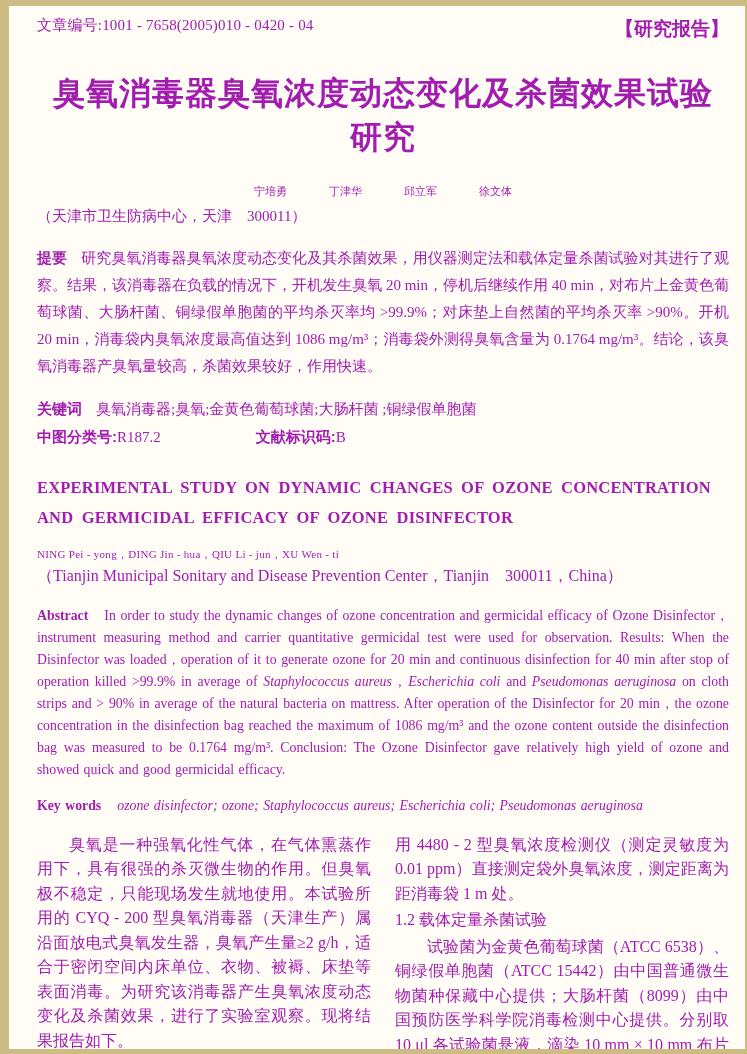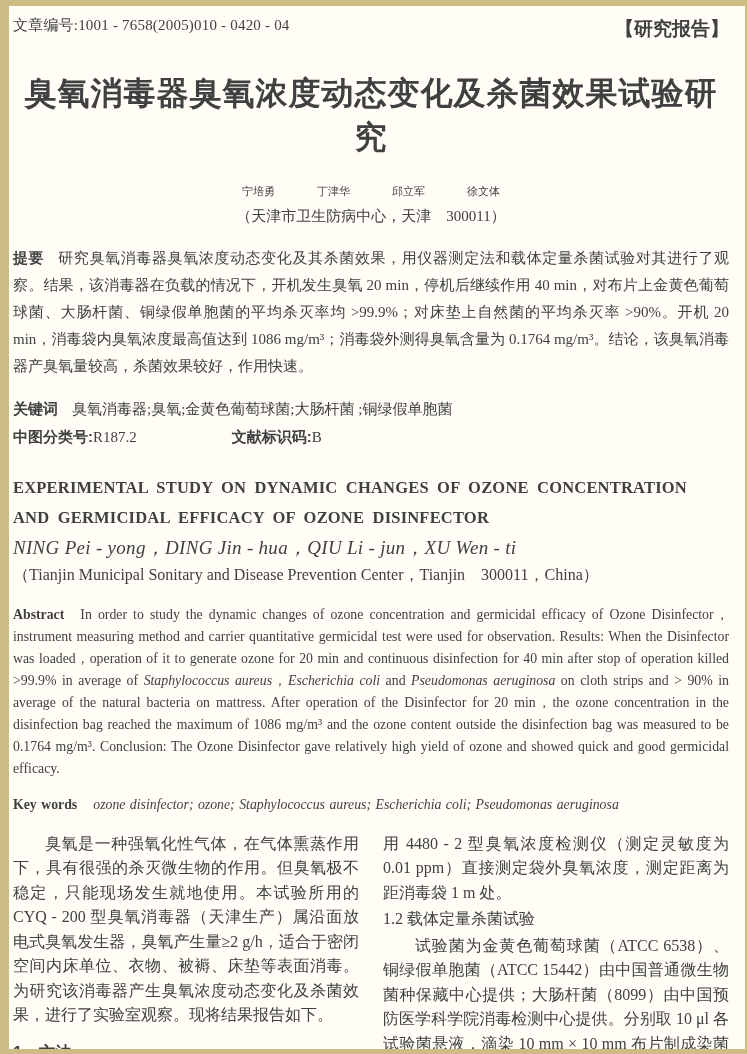--- a/index.html
+++ b/index.html
@@ -4,59 +4,59 @@
 <style>
   html,body{margin:0;padding:0;}
   body{
     width:747px;height:1054px;
     background:#cdbd85;
     font-family:"Liberation Serif","DejaVu Serif",serif;
     position:relative;overflow:hidden;
   }
   .page{
     position:absolute;left:9px;top:6px;right:2px;bottom:5px;
-    background:#fffdf6;color:#404040;
-    padding:10px 16px 0 4px;
+    background:#fffdf6;color:#a21caf;
+    padding:10px 16px 0 28px;
     box-sizing:border-box;overflow:hidden;
   }
   .topbar{
     display:flex;justify-content:space-between;align-items:flex-start;
     font-size:15px;
   }
   .article-number{letter-spacing:.2px;}
   .badge{font-weight:bold;font-size:19px;font-family:Liberation Sans, sans-serif;}
   h1.title-cn{
     text-align:center;font-size:32px;font-weight:bold;
     margin:30px 10px 0 10px;letter-spacing:1px;
   }
   .authors{
     display:flex;justify-content:center;gap:42px;
     margin-top:24px;font-size:11px;
   }
   .affiliation{
-    text-align:center;font-size:15px;margin-top:8px;
+    font-size:15px;margin-top:8px;
   }
   .abstract-cn{
     margin-top:18px;font-size:15px;line-height:27px;text-align:justify;
   }
   .lbl-cn{
     font-family:"Liberation Sans","DejaVu Sans",sans-serif;
     font-weight:bold;margin-right:14px;
   }
   .kw-line{font-size:15px;line-height:27px;text-align:justify;}
   .clc-line{font-size:15px;line-height:27px;display:flex;gap:0;}
   .clc-line .pair{margin-right:95px;}
   .clc-line .lbl-cn{margin-right:0;}
   .title-en{
     margin-top:22px;font-size:16.5px;font-weight:bold;
     line-height:30px;word-spacing:4px;letter-spacing:.2px;
     font-family:"Liberation Serif","DejaVu Serif",serif;
   }
   .authors-en{
-    margin-top:2px;font-size:19px;font-style:italic;letter-spacing:.3px;
+    margin-top:14px;font-size:11px;letter-spacing:.3px;
   }
   .affiliation-en{
     margin-top:4px;font-size:16px;
   }
   .abstract-en{
     margin-top:18px;font-size:13.8px;line-height:22px;text-align:justify;
     word-spacing:1px;
   }
   .lbl-en{
     font-weight:bold;margin-right:16px;

